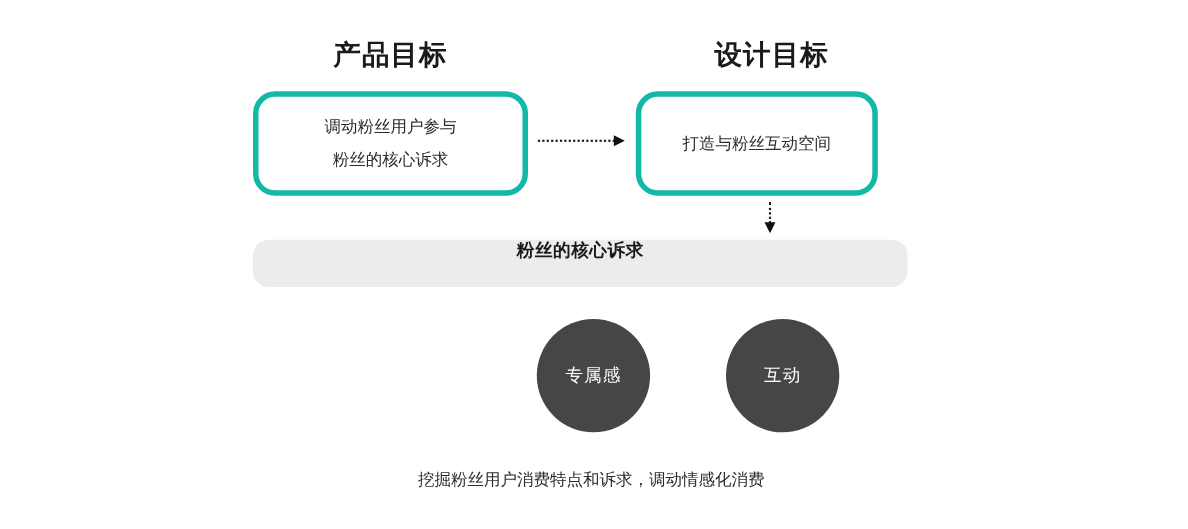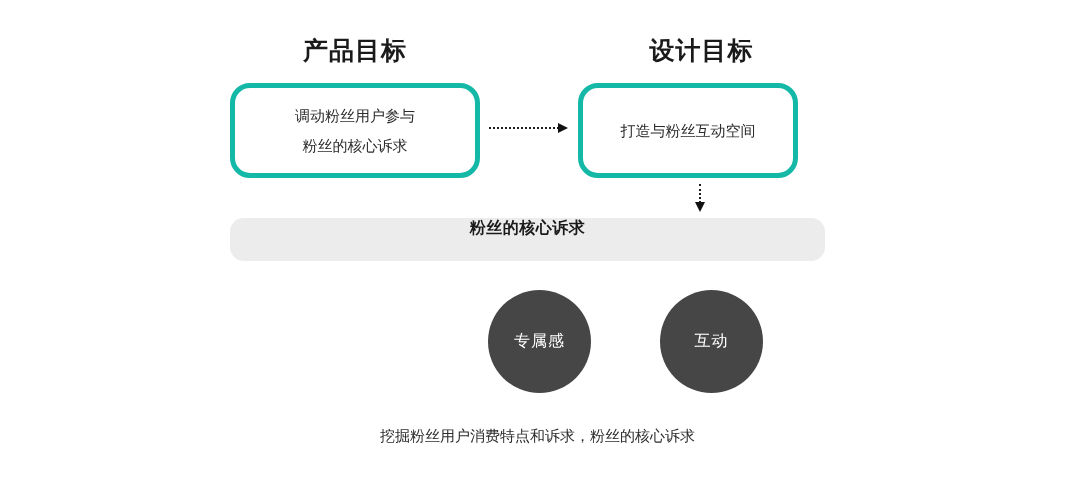--- a/index.html
+++ b/index.html
@@ -162,15 +162,15 @@
 
 
   <div class="circle circle-2">
     <span>专属感</span>
   </div>
 
   <div class="circle circle-3">
     <span>互动</span>
   </div>
 
-  <div class="footer-caption">挖掘粉丝用户消费特点和诉求，粉丝的核心诉求</div>
+  <div class="footer-caption">挖掘粉丝用户消费特点和诉求，调动情感化消费</div>
 
 </div>
 
 </body></html>

